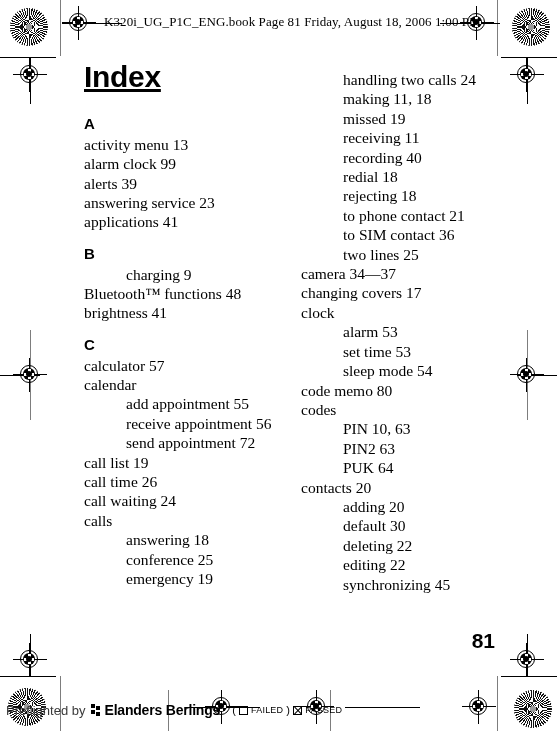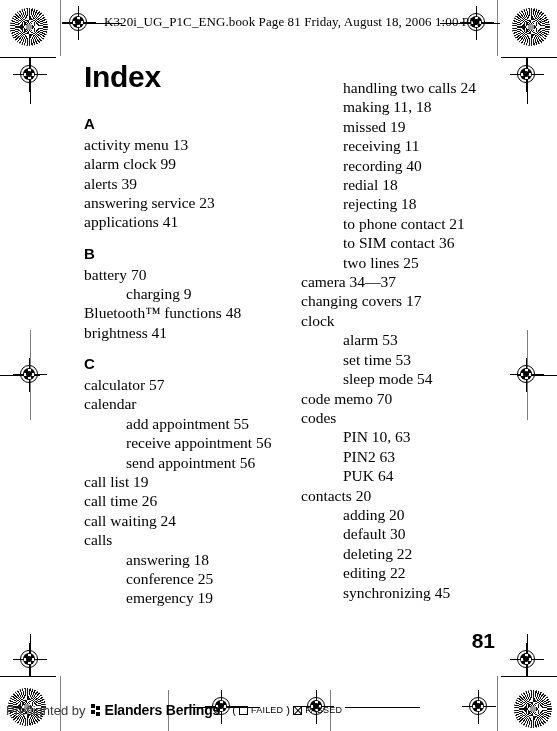--- a/index.html
+++ b/index.html
@@ -98,20 +98,21 @@
     white-space: nowrap;
     letter-spacing: 0.1px;
   }
 
   
   .content {
     position: absolute;
     left: 84px;
     top: 62px;
     width: 400px;
+    text-decoration: underline;
   }
   .index-title {
     font-family: "Liberation Sans", sans-serif;
     font-weight: bold;
     font-size: 30px;
     letter-spacing: -0.3px;
     margin: 0 0 16px 0;
     line-height: 1;
   }
 
@@ -121,21 +122,21 @@
     top: 70px;
     width: 412px;
     height: 560px;
   }
   .col {
     position: absolute;
     top: 0;
     width: 195px;
   }
   .col-left  { left: 0px; padding-top: 46px; }
-  .col-right { left: 217px; padding-top: 0px; margin-top: 8px; }
+  .col-right { left: 217px; padding-top: 0px; }
 
   .sec-letter {
     font-family: "Liberation Sans", sans-serif;
     font-weight: bold;
     font-size: 15px;
     line-height: 1.05;
     margin: 14px 0 3px 0;
   }
   .sec-letter:first-child { margin-top: 0; }
 
@@ -366,30 +367,29 @@
 
   <div class="columns">
     <div class="col col-left" id="col-left">
         <div class="sec-letter">A</div>
         <div class="entry lvl1">activity menu  13</div>
         <div class="entry lvl1">alarm clock  99</div>
         <div class="entry lvl1">alerts  39</div>
         <div class="entry lvl1">answering service  23</div>
         <div class="entry lvl1">applications  41</div>
         <div class="sec-letter">B</div>
-        <div class="entry lvl1">battery  70</div>
         <div class="entry lvl2">charging  9</div>
         <div class="entry lvl1">Bluetooth™ functions  48</div>
         <div class="entry lvl1">brightness  41</div>
         <div class="sec-letter">C</div>
         <div class="entry lvl1">calculator  57</div>
         <div class="entry lvl1">calendar</div>
         <div class="entry lvl2">add appointment  55</div>
         <div class="entry lvl2">receive appointment  56</div>
-        <div class="entry lvl2">send appointment  56</div>
+        <div class="entry lvl2">send appointment  72</div>
         <div class="entry lvl1">call list  19</div>
         <div class="entry lvl1">call time  26</div>
         <div class="entry lvl1">call waiting  24</div>
         <div class="entry lvl1">calls</div>
         <div class="entry lvl2">answering  18</div>
         <div class="entry lvl2">conference  25</div>
         <div class="entry lvl2">emergency  19</div>
       </div>
     <div class="col col-right" id="col-right">
         <div class="entry lvl2">handling two calls  24</div>
@@ -401,21 +401,21 @@
         <div class="entry lvl2">rejecting  18</div>
         <div class="entry lvl2">to phone contact  21</div>
         <div class="entry lvl2">to SIM contact  36</div>
         <div class="entry lvl2">two lines  25</div>
         <div class="entry lvl1">camera  34—37</div>
         <div class="entry lvl1">changing covers  17</div>
         <div class="entry lvl1">clock</div>
         <div class="entry lvl2">alarm  53</div>
         <div class="entry lvl2">set time  53</div>
         <div class="entry lvl2">sleep mode  54</div>
-        <div class="entry lvl1">code memo  70</div>
+        <div class="entry lvl1">code memo  80</div>
         <div class="entry lvl1">codes</div>
         <div class="entry lvl2">PIN  10,  63</div>
         <div class="entry lvl2">PIN2  63</div>
         <div class="entry lvl2">PUK  64</div>
         <div class="entry lvl1">contacts  20</div>
         <div class="entry lvl2">adding  20</div>
         <div class="entry lvl2">default  30</div>
         <div class="entry lvl2">deleting  22</div>
         <div class="entry lvl2">editing  22</div>
         <div class="entry lvl2">synchronizing  45</div>

